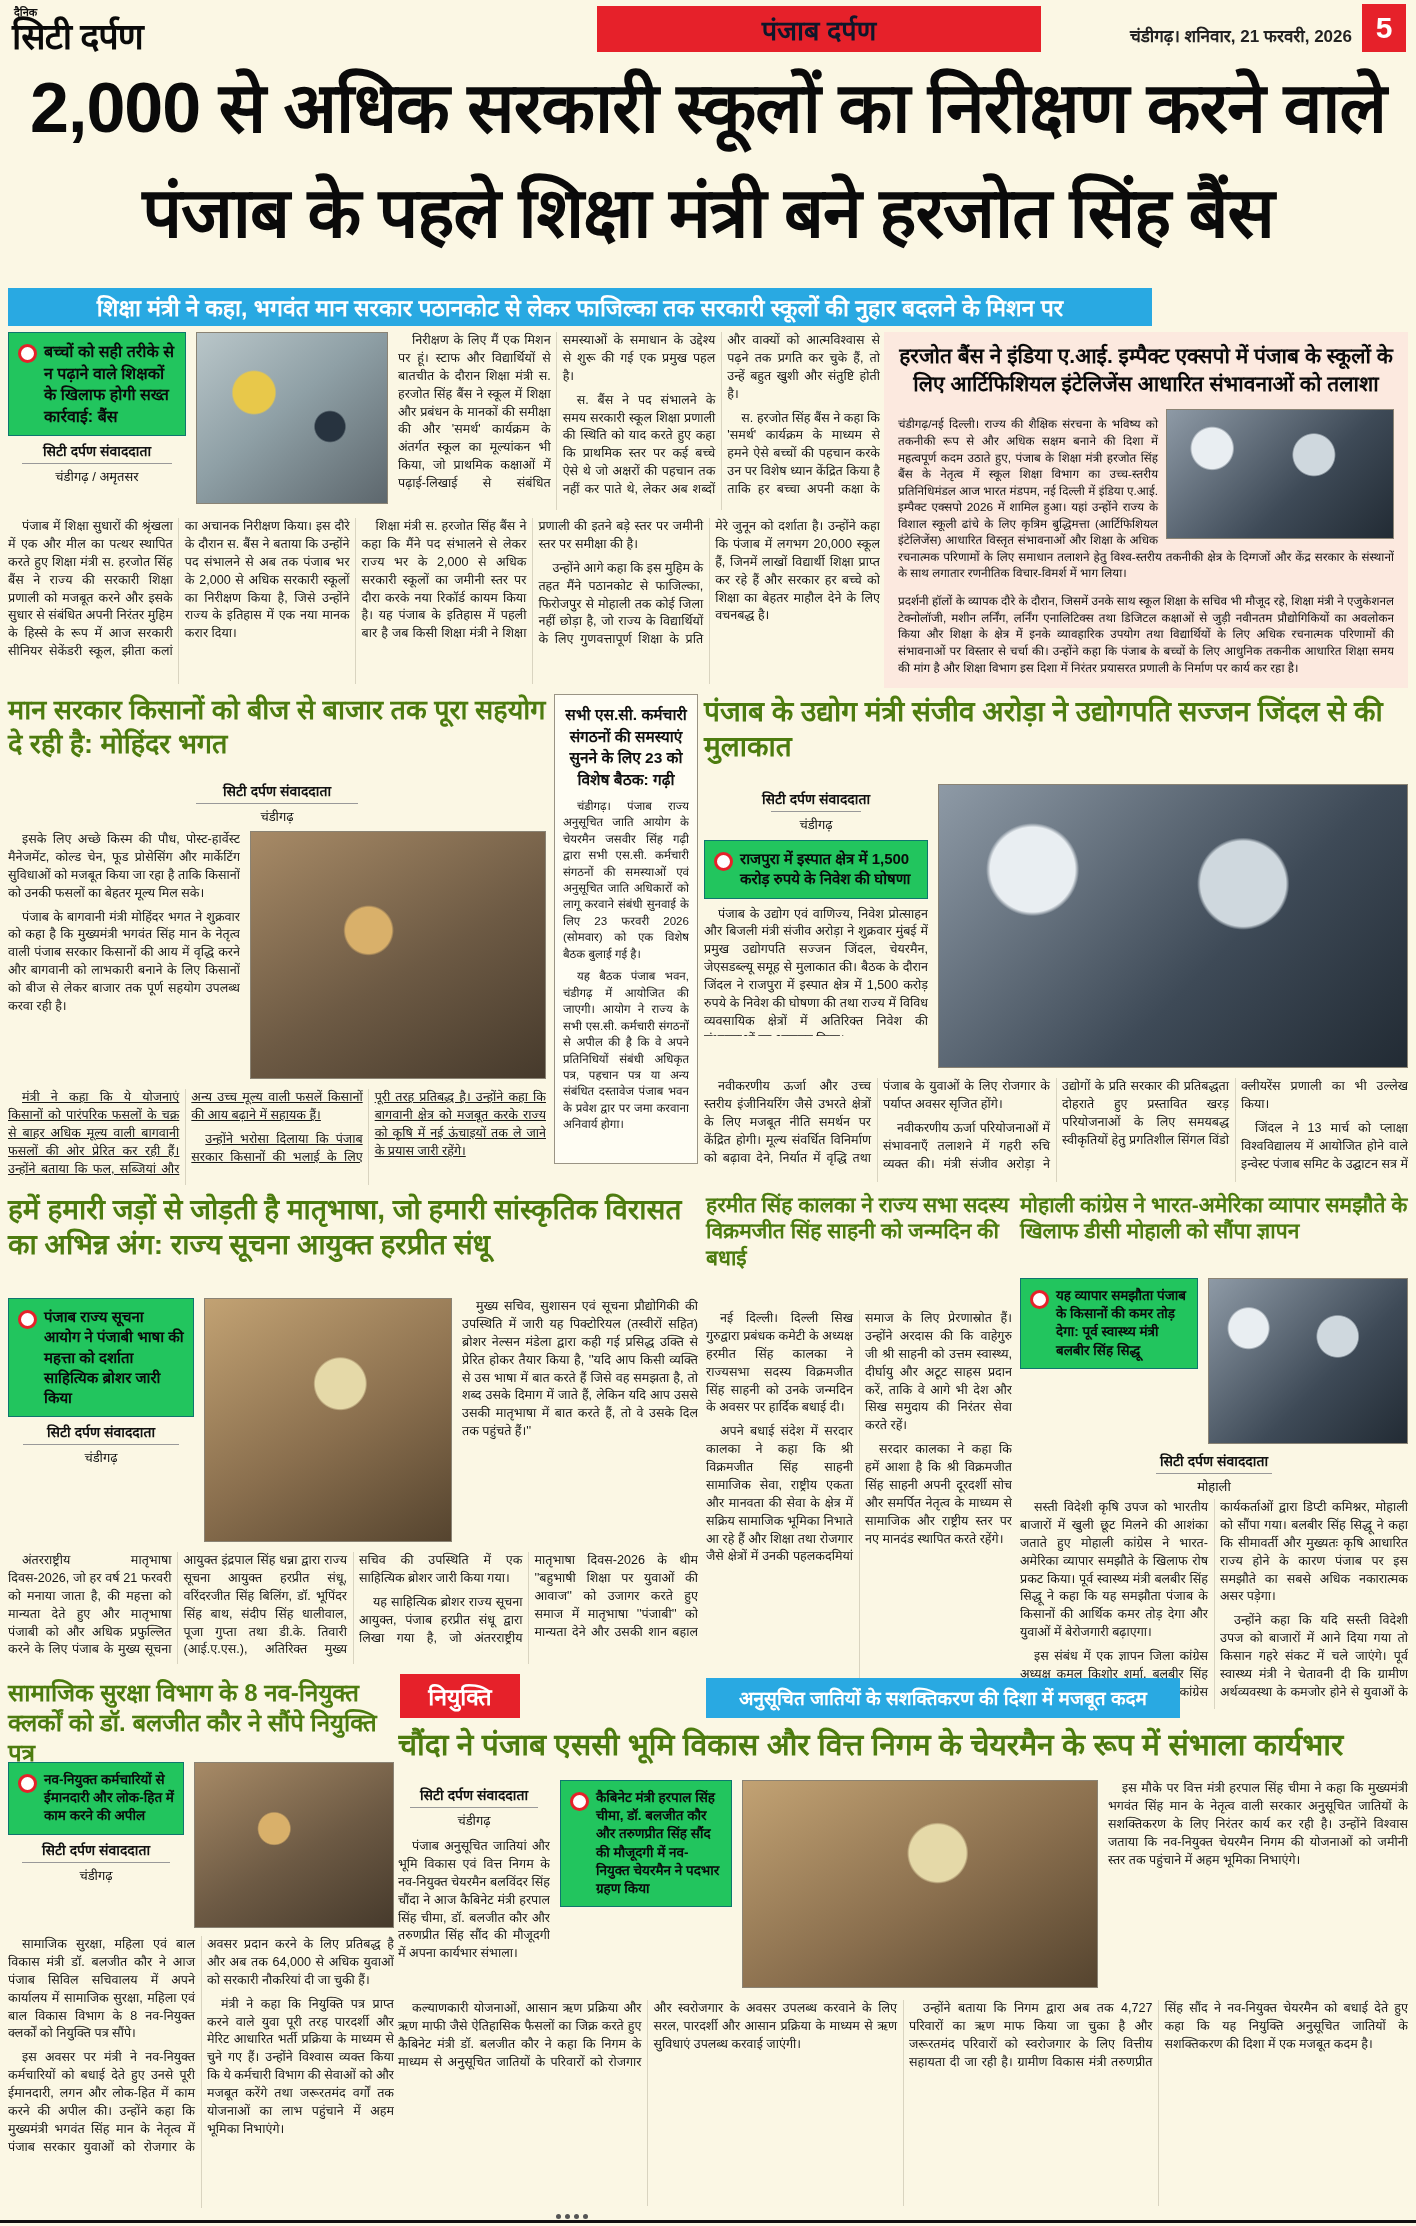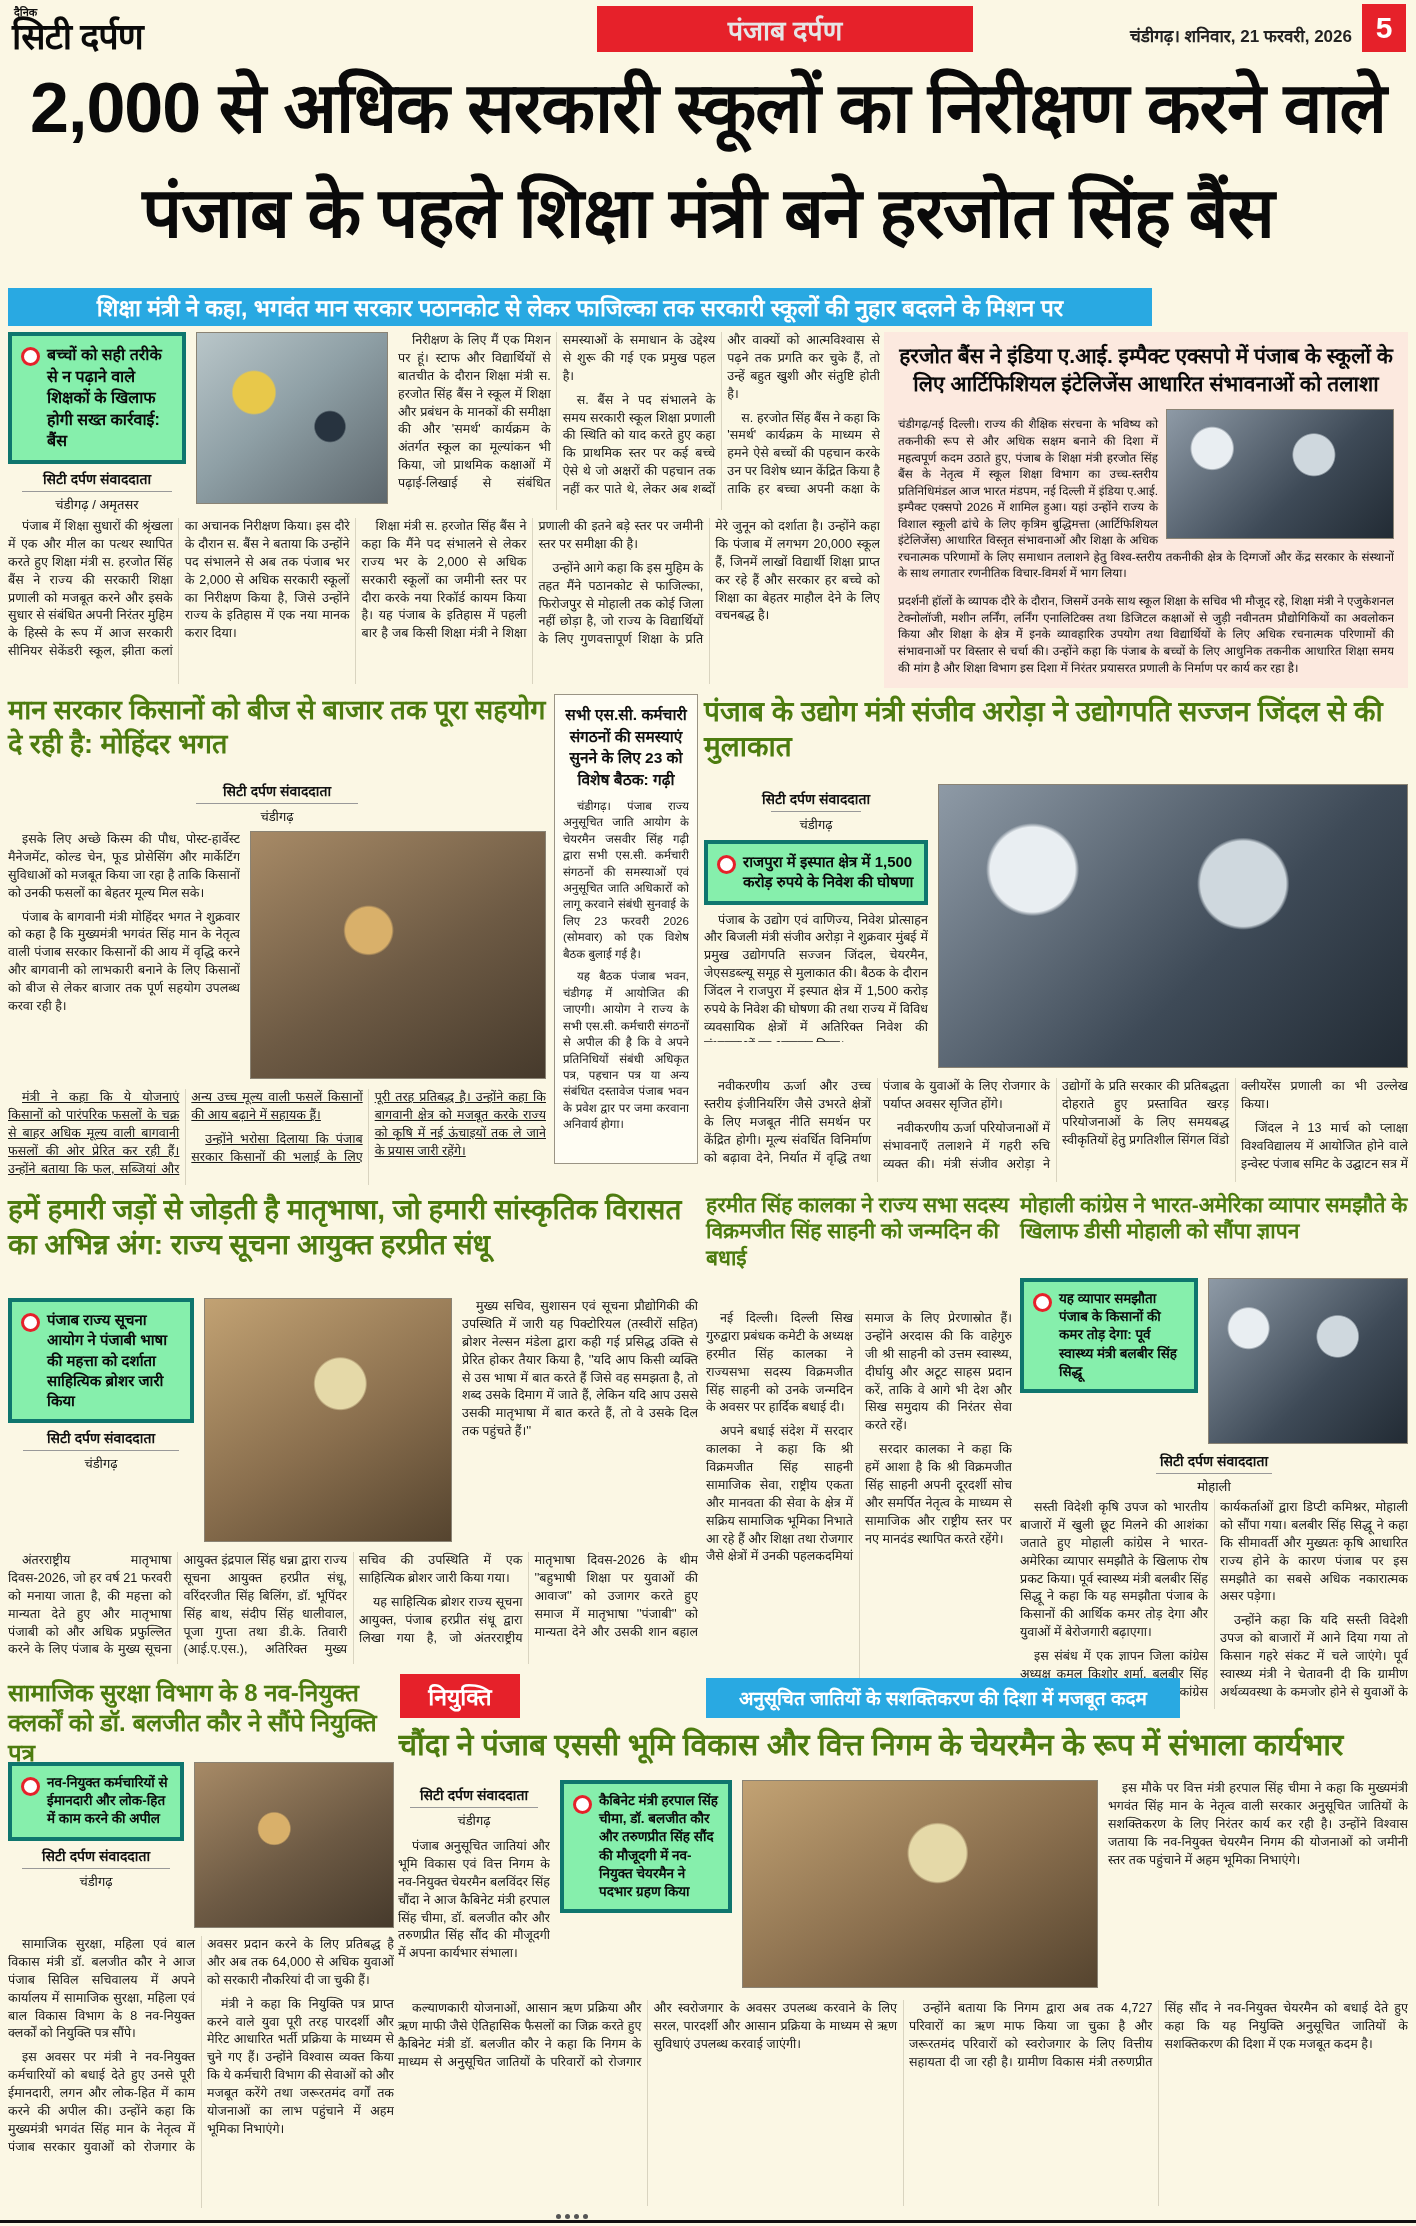--- a/index.html
+++ b/index.html
@@ -3,29 +3,29 @@
 <meta charset="utf-8">
 <style>
   html,body{margin:0;padding:0;}
   body{width:1416px;height:2226px;background:#fbf7e4;font-family:"Liberation Sans",sans-serif;position:relative;overflow:hidden;color:#111;}
   .abs{position:absolute;box-sizing:border-box;}
   
   .masthead{display:flex;align-items:center;}
   .logo-wrap{position:absolute;left:12px;top:4px;}
   .logo-small{font-size:11px;font-weight:bold;color:#111;margin-left:2px;}
   .logo{font-size:36px;font-weight:800;letter-spacing:-1px;color:#0a0a0a;line-height:1.0;}
-  .edition-box{position:absolute;left:597px;top:6px;width:376px;height:46px;background:#e6212a;color:#e5e5e5;font-weight:800;font-size:27px;display:flex;align-items:center;justify-content:center;}
+  .edition-box{position:absolute;left:597px;top:6px;width:444px;height:46px;background:#e6212a;color:#0f172a;font-weight:800;font-size:27px;display:flex;align-items:center;justify-content:center;}
   .dateline{position:absolute;right:64px;top:24px;font-weight:bold;font-size:17px;color:#222;}
   .pagenum{position:absolute;right:10px;top:4px;width:44px;height:48px;background:#e6212a;color:#fff;font-weight:800;font-size:30px;display:flex;align-items:center;justify-content:center;}
   
   .lead-headline{font-size:70px;line-height:1.5;font-weight:800;color:#0a0a0a;text-align:center;letter-spacing:-1px;}
   .kicker{background:#29a9e2;color:#fff;font-weight:800;font-size:23px;display:flex;align-items:center;justify-content:center;text-align:center;}
   .hl-lg{font-weight:800;color:#4d7c0f;text-align:left;line-height:1.25;}
   
-  .bullet-box{background:#86efac;border:4px solid #0f766e;padding:8px 9px;display:flex;gap:7px;align-items:flex-start;}
+  .bullet-box{background:#22c55e;border:1px solid #0f766e;padding:8px 9px;display:flex;gap:7px;align-items:flex-start;}
   .ring{flex:0 0 13px;width:13px;height:13px;border:3px solid #e6212a;border-radius:50%;margin-top:3px;background:#fff;}
   .bullet-text{font-weight:800;font-size:15px;line-height:1.35;color:#0a0a0a;text-align:left;}
   .byline{font-weight:800;font-size:14px;text-align:center;padding:5px 0 3px 0;}
   .loc{font-size:13px;text-align:center;border-top:1px solid #999;padding-top:3px;width:84%;margin:0 auto;}
   .body{font-size:12.6px;line-height:1.42;text-align:justify;color:#161616;}
   .body p{margin:0 0 6px 0;text-indent:14px;}
   .c2{column-count:2;column-gap:12px;column-rule:1px solid #d9d4c0;}
   .c3{column-count:3;column-gap:12px;column-rule:1px solid #d9d4c0;}
   .c4{column-count:4;column-gap:12px;column-rule:1px solid #d9d4c0;}
   .c5{column-count:5;column-gap:12px;column-rule:1px solid #d9d4c0;}

